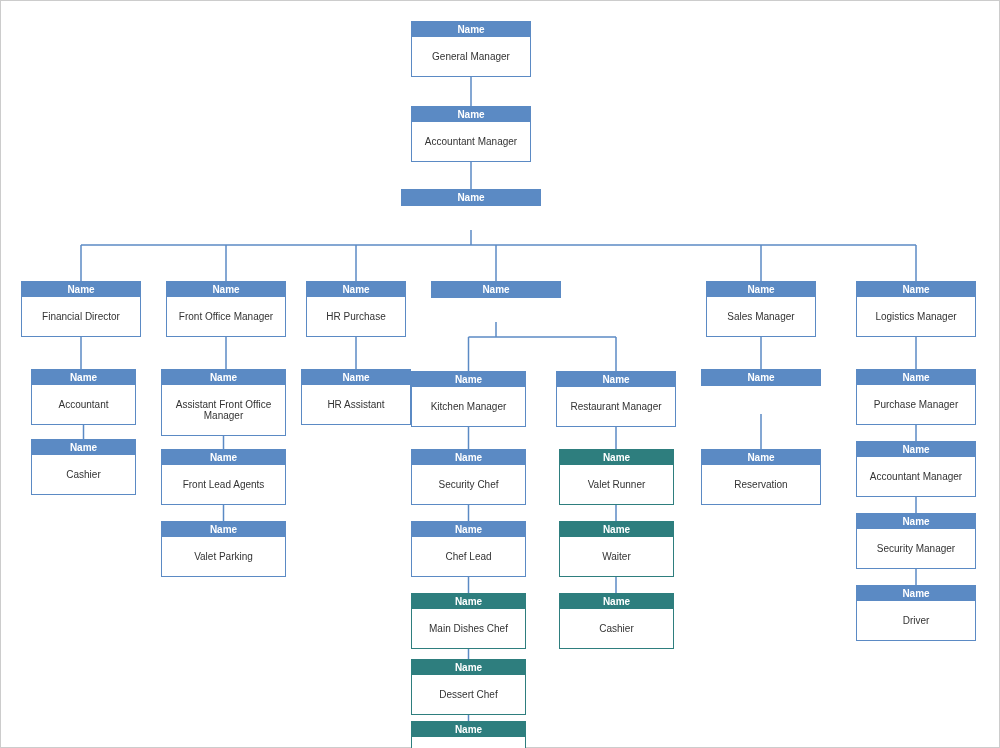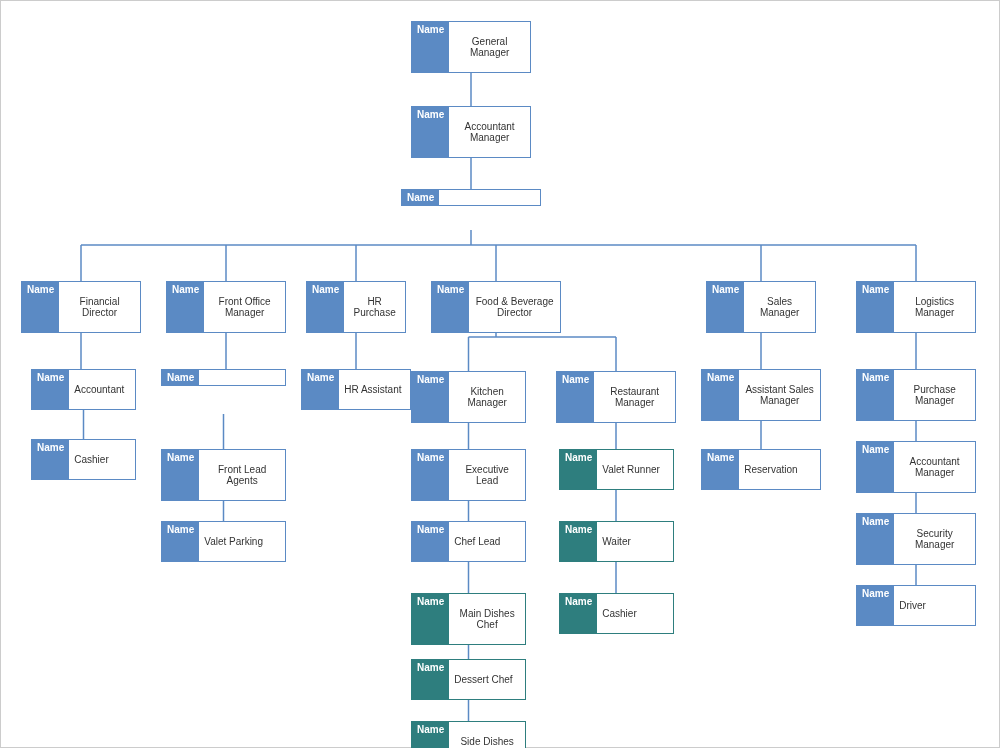--- a/index.html
+++ b/index.html
@@ -31,21 +31,21 @@
     
     .chart-wrapper {
       position: relative;
       width: 980px;
     }
 
     
     .node-box {
       position: absolute;
       display: inline-flex;
-      flex-direction: row;
+      flex-direction: column;
       border: 1.5px solid #5b8ac4;
       background: white;
       text-align: center;
     }
     .node-box .nh {
       background: #5b8ac4;
       color: white;
       padding: 2px 5px;
       font-size: 10px;
       font-weight: bold;
@@ -142,21 +142,20 @@
       <div class="nb">Front Office Manager</div>
     </div>
 
     <div class="node-box" style="left:295px;top:270px;width:100px;" id="n-hrm">
       <div class="nh">Name</div>
       <div class="nb">HR Purchase</div>
     </div>
 
     <div class="node-box" style="left:420px;top:270px;width:130px;" id="n-fbd">
       <div class="nh">Name</div>
-      <div class="nb">Food &amp; Beverage Director</div>
     </div>
 
     <div class="node-box" style="left:695px;top:270px;width:110px;" id="n-sm">
       <div class="nh">Name</div>
       <div class="nb">Sales Manager</div>
     </div>
 
     <div class="node-box" style="left:845px;top:270px;width:120px;" id="n-lm">
       <div class="nh">Name</div>
       <div class="nb">Logistics Manager</div>
@@ -167,20 +166,21 @@
       <div class="nb">Accountant</div>
     </div>
 
     <div class="node-box" style="left:20px;top:428px;width:105px;" id="n-cfd">
       <div class="nh">Name</div>
       <div class="nb">Cashier</div>
     </div>
 
     <div class="node-box" style="left:150px;top:358px;width:125px;" id="n-afom">
       <div class="nh">Name</div>
+      <div class="nb">Assistant Front Office Manager</div>
     </div>
 
     <div class="node-box" style="left:150px;top:438px;width:125px;" id="n-fda">
       <div class="nh">Name</div>
       <div class="nb">Front Lead Agents</div>
     </div>
 
     <div class="node-box" style="left:150px;top:510px;width:125px;" id="n-vp">
       <div class="nh">Name</div>
       <div class="nb">Valet Parking</div>
@@ -196,21 +196,21 @@
       <div class="nb">Kitchen Manager</div>
     </div>
 
     <div class="node-box" style="left:545px;top:360px;width:120px;" id="n-rm">
       <div class="nh">Name</div>
       <div class="nb">Restaurant Manager</div>
     </div>
 
     <div class="node-box" style="left:400px;top:438px;width:115px;" id="n-ec">
       <div class="nh">Name</div>
-      <div class="nb">Executive Lead</div>
+      <div class="nb">Security Chef</div>
     </div>
 
     <div class="node-box" style="left:400px;top:510px;width:115px;" id="n-cl">
       <div class="nh">Name</div>
       <div class="nb">Chef Lead</div>
     </div>
 
     <div class="node-box teal" style="left:400px;top:582px;width:115px;" id="n-mdc">
       <div class="nh">Name</div>
       <div class="nb">Main Dishes Chef</div>
@@ -236,21 +236,20 @@
       <div class="nb">Waiter</div>
     </div>
 
     <div class="node-box teal" style="left:548px;top:582px;width:115px;" id="n-cr">
       <div class="nh">Name</div>
       <div class="nb">Cashier</div>
     </div>
 
     <div class="node-box" style="left:690px;top:358px;width:120px;" id="n-asm">
       <div class="nh">Name</div>
-      <div class="nb">Assistant Sales Manager</div>
     </div>
 
     <div class="node-box" style="left:690px;top:438px;width:120px;" id="n-res">
       <div class="nh">Name</div>
       <div class="nb">Reservation</div>
     </div>
 
     <div class="node-box" style="left:845px;top:358px;width:120px;" id="n-pm">
       <div class="nh">Name</div>
       <div class="nb">Purchase Manager</div>

